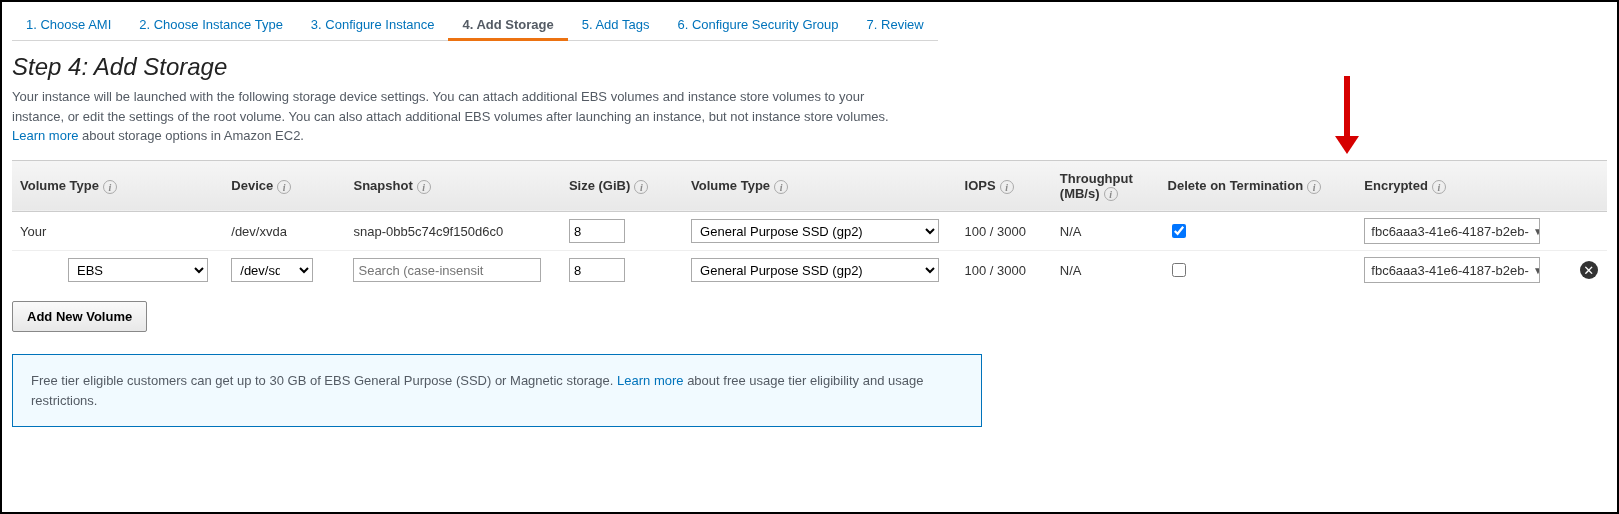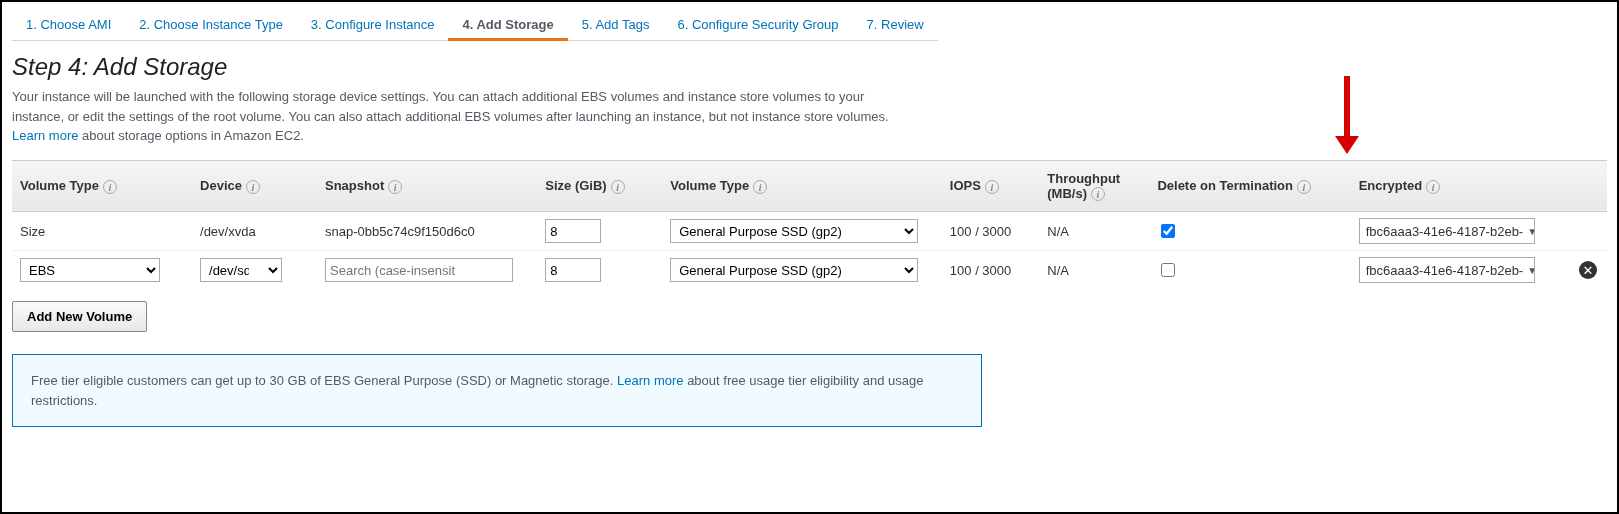--- a/index.html
+++ b/index.html
@@ -88,21 +88,21 @@
 
   
   select, input[type=text] {
     border: 1px solid #aaa;
     height: 24px;
     font-size: 13px;
     padding: 2px 4px;
     background: #fff;
   }
   select { padding-right: 16px; }
-  .sel-voltype-col { width: 140px; }
+  .sel-voltype-col { width: 140px; margin-left: 48px; }
   .sel-device { width: 82px; }
   .inp-snap { width: 188px; }
   .inp-size { width: 56px; }
   .sel-voltype { width: 248px; }
 
   
   .enc-dd {
     display: inline-flex;
     align-items: center;
     justify-content: flex-start;
@@ -225,21 +225,21 @@
         <th><span>IOPS</span><span class="info">i</span></th>
         <th><span>Throughput (MB/s)</span><span class="info">i</span></th>
         <th><span>Delete on Termination</span><span class="info">i</span></th>
         <th><span>Encrypted</span><span class="info">i</span></th>
         <th class="narrow"></th>
       </tr>
     </thead>
     <tbody>
 
       <tr>
-        <td>Size</td>
+        <td>Your</td>
         <td>/dev/xvda</td>
         <td>snap-0bb5c74c9f150d6c0</td>
         <td><input type="text" class="inp-size" value="8" style=""></td>
         <td><select class="sel-voltype"><option>General Purpose SSD (gp2)</option></select></td>
         <td>100 / 3000</td>
         <td>N/A</td>
         <td><input type="checkbox" class="chk" checked="" style=""></td>
         <td>
           <div class="enc-dd">
             <span>fbc6aaa3-41e6-4187-b2eb-</span>

